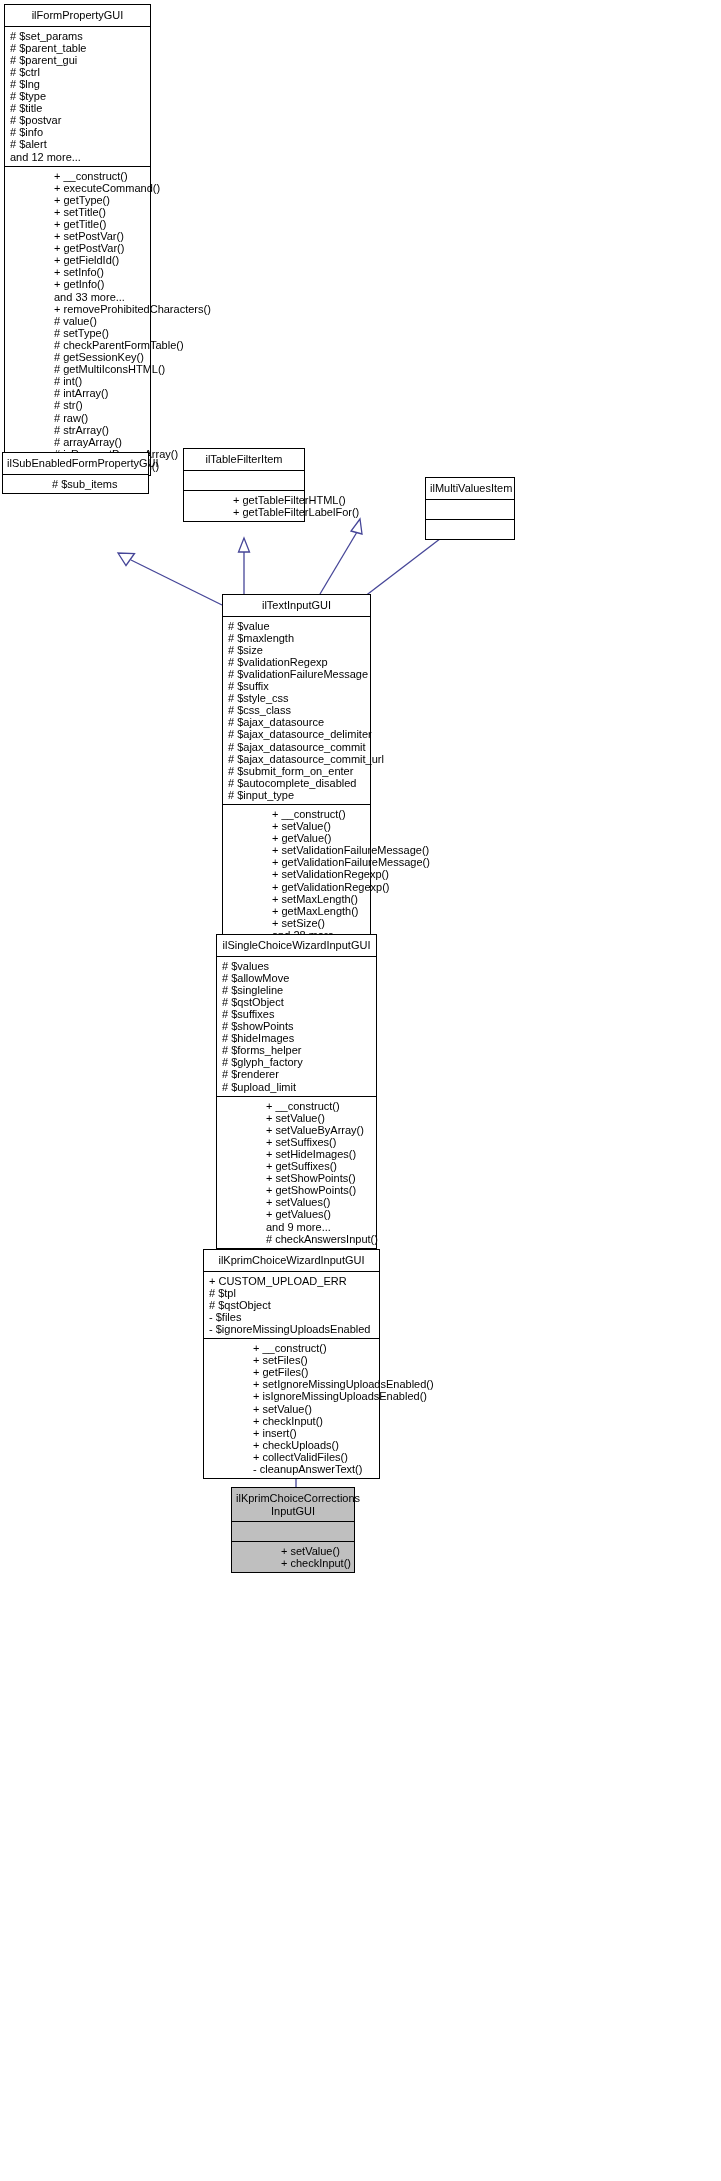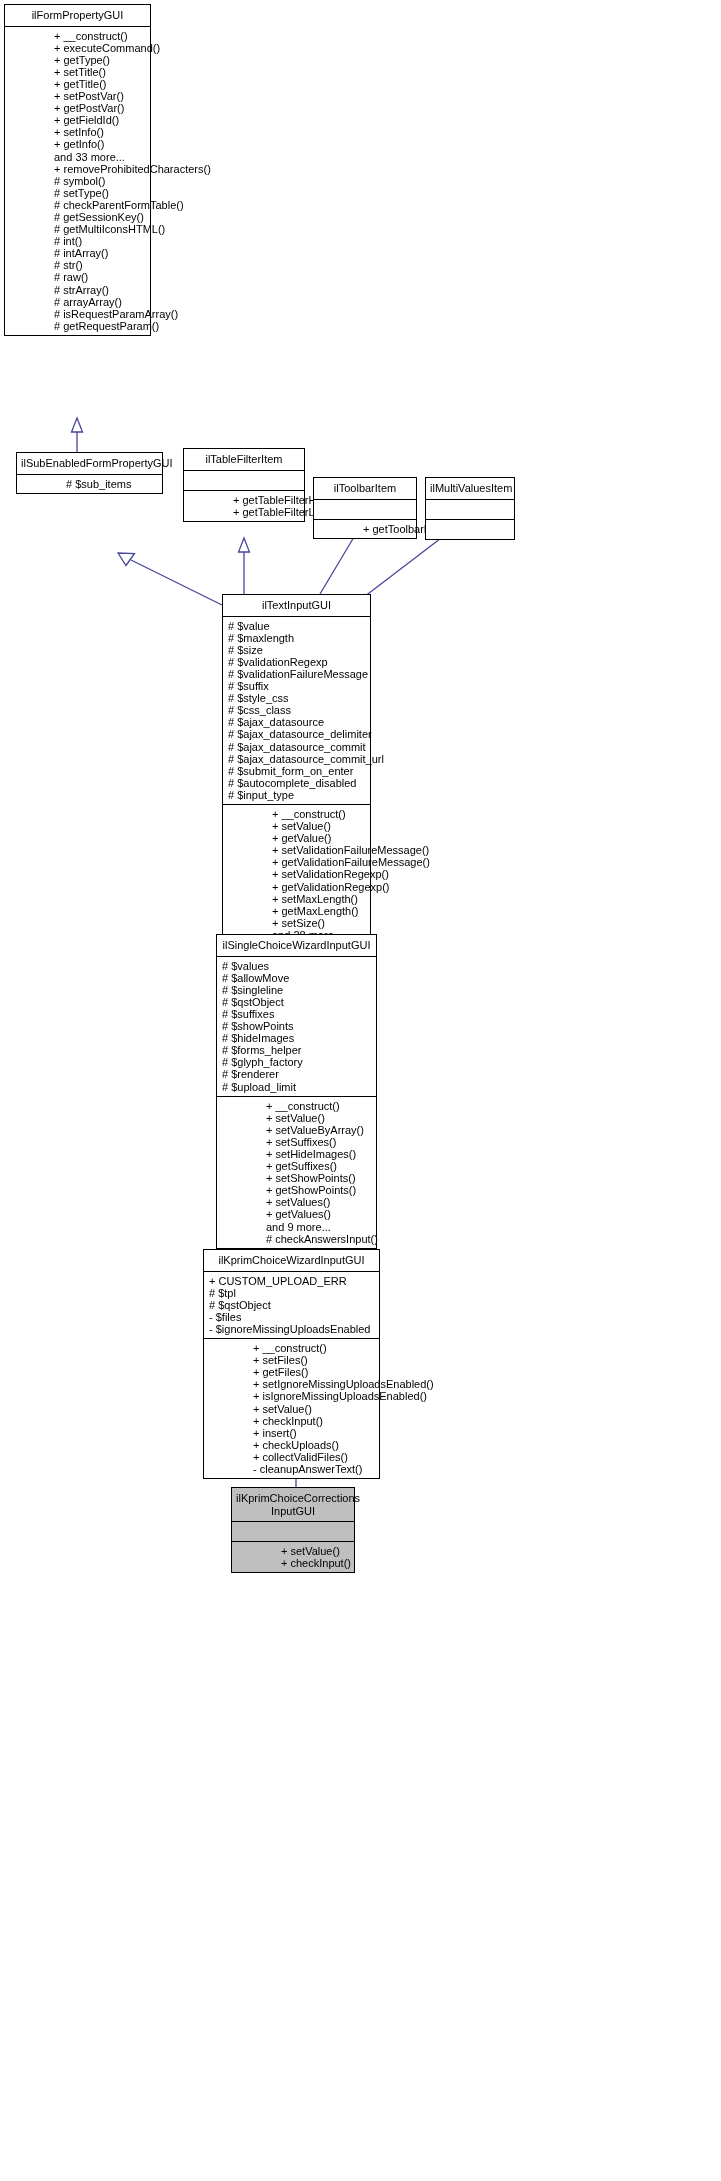--- a/index.html
+++ b/index.html
@@ -98,72 +98,78 @@
       <polygon points="296,1218 290.5,1232 301.5,1232"></polygon>
 
       <line x1="296" y1="1487" x2="296" y2="1470"></line>
       <polygon points="296,1456 290.5,1470 301.5,1470"></polygon>
 
     </g>
   </svg>
 
   <div class="uml-box" style="left:4px; top:4px; width:147px;">
     <div class="uml-title">ilFormPropertyGUI</div>
+    <div class="uml-section">
+        <div class="uml-row"># $set_params</div>
+        <div class="uml-row"># $parent_table</div>
+        <div class="uml-row"># $parent_gui</div>
+        <div class="uml-row"># $ctrl</div>
+        <div class="uml-row"># $lng</div>
+        <div class="uml-row"># $type</div>
+        <div class="uml-row"># $title</div>
+        <div class="uml-row"># $postvar</div>
+        <div class="uml-row"># $info</div>
+        <div class="uml-row"># $alert</div>
+        <div class="uml-row">and 12 more...</div>
+      </div>
     <div class="uml-section">
         <div class="uml-row">+ __construct()</div>
         <div class="uml-row">+ executeCommand()</div>
         <div class="uml-row">+ getType()</div>
         <div class="uml-row">+ setTitle()</div>
         <div class="uml-row">+ getTitle()</div>
         <div class="uml-row">+ setPostVar()</div>
         <div class="uml-row">+ getPostVar()</div>
         <div class="uml-row">+ getFieldId()</div>
         <div class="uml-row">+ setInfo()</div>
         <div class="uml-row">+ getInfo()</div>
         <div class="uml-row">and 33 more...</div>
         <div class="uml-row">+ removeProhibitedCharacters()</div>
-        <div class="uml-row"># symbol()</div>
+        <div class="uml-row"># value()</div>
         <div class="uml-row"># setType()</div>
         <div class="uml-row"># checkParentFormTable()</div>
         <div class="uml-row"># getSessionKey()</div>
         <div class="uml-row"># getMultiIconsHTML()</div>
         <div class="uml-row"># int()</div>
         <div class="uml-row"># intArray()</div>
         <div class="uml-row"># str()</div>
         <div class="uml-row"># raw()</div>
         <div class="uml-row"># strArray()</div>
         <div class="uml-row"># arrayArray()</div>
         <div class="uml-row"># isRequestParamArray()</div>
         <div class="uml-row"># getRequestParam()</div>
       </div>
   </div>
 
-  <div class="uml-box" style="left:16px; top:452px; width:147px;">
+  <div class="uml-box" style="left:2px; top:452px; width:147px;">
     <div class="uml-title">ilSubEnabledFormPropertyGUI</div>
     <div class="uml-section">
         <div class="uml-row"># $sub_items</div>
       </div>
   </div>
 
   <div class="uml-box" style="left:183px; top:448px; width:122px;">
     <div class="uml-title">ilTableFilterItem</div>
     <div class="uml-section empty"></div>
     <div class="uml-section">
         <div class="uml-row">+ getTableFilterHTML()</div>
         <div class="uml-row">+ getTableFilterLabelFor()</div>
       </div>
   </div>
 
-  <div class="uml-box" style="left:313px; top:477px; width:104px;">
-    <div class="uml-title">ilToolbarItem</div>
-    <div class="uml-section empty"></div>
-    <div class="uml-section">
-        <div class="uml-row">+ getToolbarHTML()</div>
-      </div>
-  </div>
 
   <div class="uml-box" style="left:425px; top:477px; width:90px;">
     <div class="uml-title">ilMultiValuesItem</div>
     <div class="uml-section empty"></div>
     <div class="uml-section empty"></div>
   </div>
 
   <div class="uml-box" style="left:222px; top:594px; width:149px;">
     <div class="uml-title">ilTextInputGUI</div>
     <div class="uml-section">

